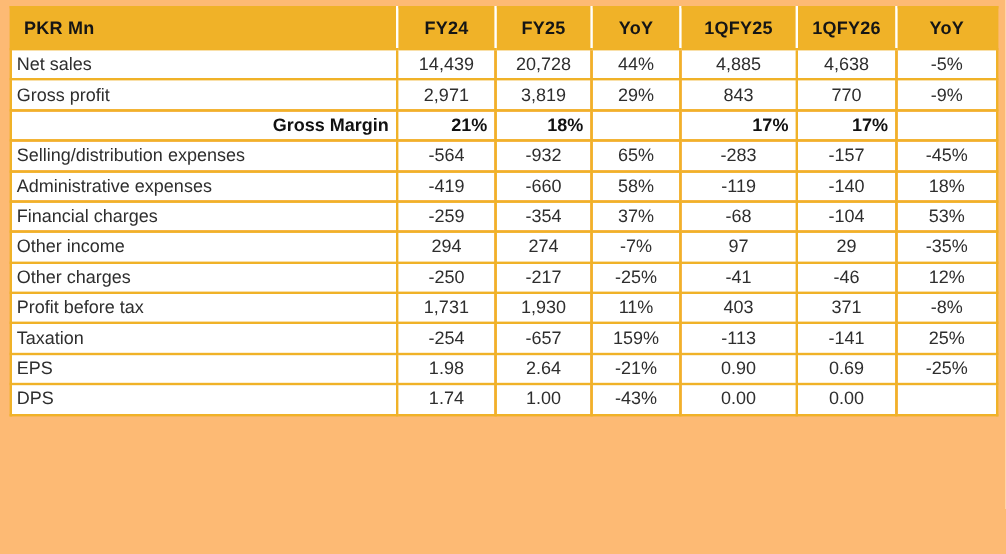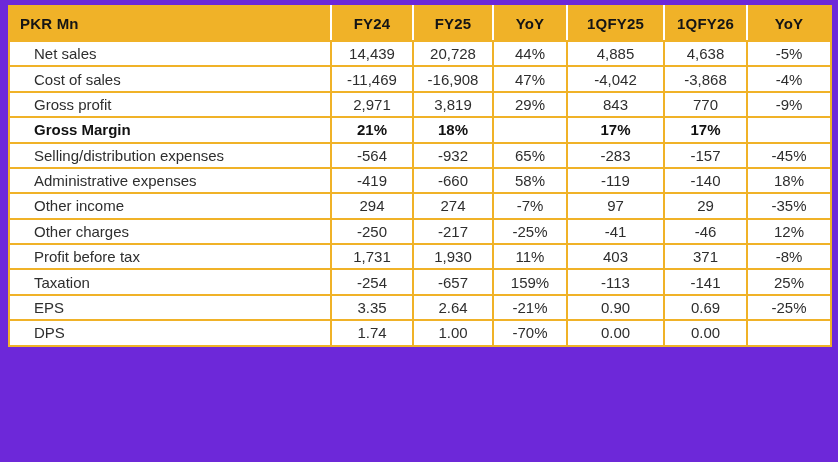--- a/index.html
+++ b/index.html
@@ -4,21 +4,21 @@
 <style>
   html, body {
     margin: 0;
     padding: 0;
     background: #ffffff;
     font-family: "Liberation Sans", "DejaVu Sans", sans-serif;
   }
   .page {
     width: 838px;
     height: 462px;
-    background: #6d28d9;
+    background: #fdba74;
     box-sizing: border-box;
     padding: 5px 8px;
   }
   table.fin-table {
     border-collapse: collapse;
     table-layout: fixed;
     width: 822px;
     border: 2px solid #F0B228;
   }
   table.fin-table th {
@@ -46,25 +46,26 @@
     background: #ffffff;
     color: #2e2e2e;
     font-size: 15px;
     padding: 3.2px 6px;
     text-align: center;
     white-space: nowrap;
     overflow: hidden;
   }
   table.fin-table td.label-cell {
     text-align: left;
-    padding-left: 24px;
+    padding-left: 4px;
   }
   table.fin-table tr.bold-row td {
     font-weight: 700;
     color: #111111;
+    text-align: right;
   }
 </style>
 </head>
 <body>
 
 <div class="page">
   <table class="fin-table">
     <colgroup>
       <col style="width:322px">
       <col style="width:82px">
@@ -89,29 +90,20 @@
         <tr>
           <td class="label-cell">Net sales</td>
           <td>14,439</td>
           <td>20,728</td>
           <td>44%</td>
           <td>4,885</td>
           <td>4,638</td>
           <td>-5%</td>
         </tr>
         <tr>
-          <td class="label-cell">Cost of sales</td>
-          <td>-11,469</td>
-          <td>-16,908</td>
-          <td>47%</td>
-          <td>-4,042</td>
-          <td>-3,868</td>
-          <td>-4%</td>
-        </tr>
-        <tr>
           <td class="label-cell">Gross profit</td>
           <td>2,971</td>
           <td>3,819</td>
           <td>29%</td>
           <td>843</td>
           <td>770</td>
           <td>-9%</td>
         </tr>
         <tr class="bold-row">
           <td class="label-cell">Gross Margin</td>
@@ -134,20 +126,29 @@
         <tr>
           <td class="label-cell">Administrative expenses</td>
           <td>-419</td>
           <td>-660</td>
           <td>58%</td>
           <td>-119</td>
           <td>-140</td>
           <td>18%</td>
         </tr>
         <tr>
+          <td class="label-cell">Financial charges</td>
+          <td>-259</td>
+          <td>-354</td>
+          <td>37%</td>
+          <td>-68</td>
+          <td>-104</td>
+          <td>53%</td>
+        </tr>
+        <tr>
           <td class="label-cell">Other income</td>
           <td>294</td>
           <td>274</td>
           <td>-7%</td>
           <td>97</td>
           <td>29</td>
           <td>-35%</td>
         </tr>
         <tr>
           <td class="label-cell">Other charges</td>
@@ -171,31 +172,31 @@
           <td class="label-cell">Taxation</td>
           <td>-254</td>
           <td>-657</td>
           <td>159%</td>
           <td>-113</td>
           <td>-141</td>
           <td>25%</td>
         </tr>
         <tr>
           <td class="label-cell">EPS</td>
-          <td>3.35</td>
+          <td>1.98</td>
           <td>2.64</td>
           <td>-21%</td>
           <td>0.90</td>
           <td>0.69</td>
           <td>-25%</td>
         </tr>
         <tr>
           <td class="label-cell">DPS</td>
           <td>1.74</td>
           <td>1.00</td>
-          <td>-70%</td>
+          <td>-43%</td>
           <td>0.00</td>
           <td>0.00</td>
           <td></td>
         </tr>
       </tbody>
   </table>
 </div>
 
 </body></html>

